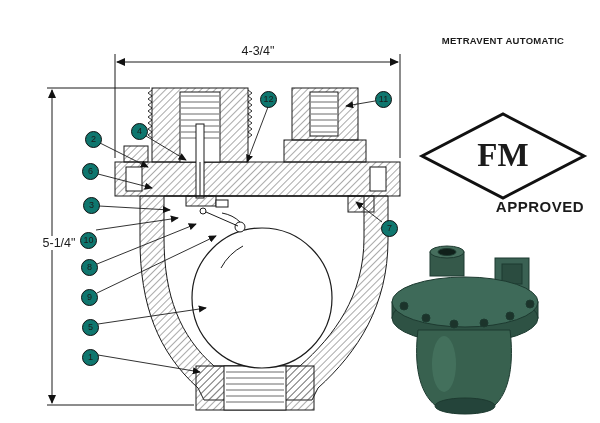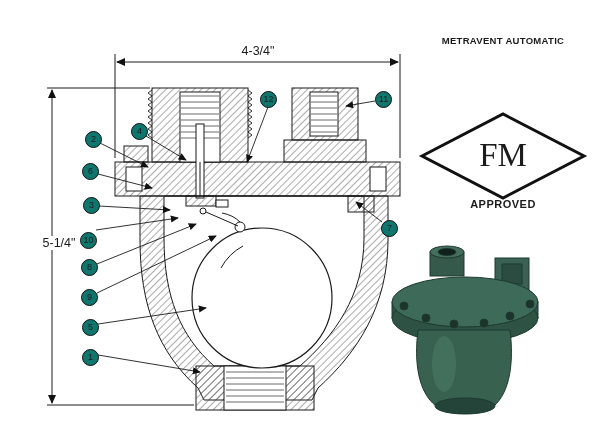--- a/index.html
+++ b/index.html
@@ -11,24 +11,24 @@
   .art{position:absolute;left:0;top:0;}
   .label{position:absolute;color:#1b1b1b;}
   .dim-top{left:210px;top:44px;width:96px;text-align:center;font-size:12.5px;}
   .dim-left{left:36px;top:236px;width:46px;text-align:center;font-size:12.5px;background:#fff;}
   .callout{
     position:absolute;width:15px;height:15px;border:1px solid #111;border-radius:50%;
     background:#0f766e;font-size:9px;line-height:15px;text-align:center;z-index:3;
   }
   .title-block{left:412px;top:34px;width:182px;text-align:center;font-weight:700;
     font-size:9.5px;line-height:13px;letter-spacing:.3px;}
-  .fm-letters{left:422px;top:136px;width:162px;text-align:center;font-weight:400;
+  .fm-letters{left:422px;top:136px;width:162px;text-align:center;font-weight:700;
     font-family:"Liberation Serif","DejaVu Serif",serif;font-size:33px;line-height:38px;}
-  .fm-approved{left:422px;top:198px;width:162px;text-align:center;font-weight:700;
-    font-size:11px;letter-spacing:.5px;}
+  .fm-approved{left:422px;top:198px;width:162px;text-align:right;font-weight:700;
+    font-size:15px;letter-spacing:.5px;}
   .fm-psi{left:422px;top:215px;width:162px;text-align:center;font-weight:700;font-size:12px;}
 </style>
 </head>
 <body>
 
 <div class="sheet">
 
   <svg class="art" width="600" height="423" viewBox="0 0 600 423">
     <defs>
       <pattern id="hatch" width="5" height="5" patternUnits="userSpaceOnUse" patternTransform="rotate(45)">

